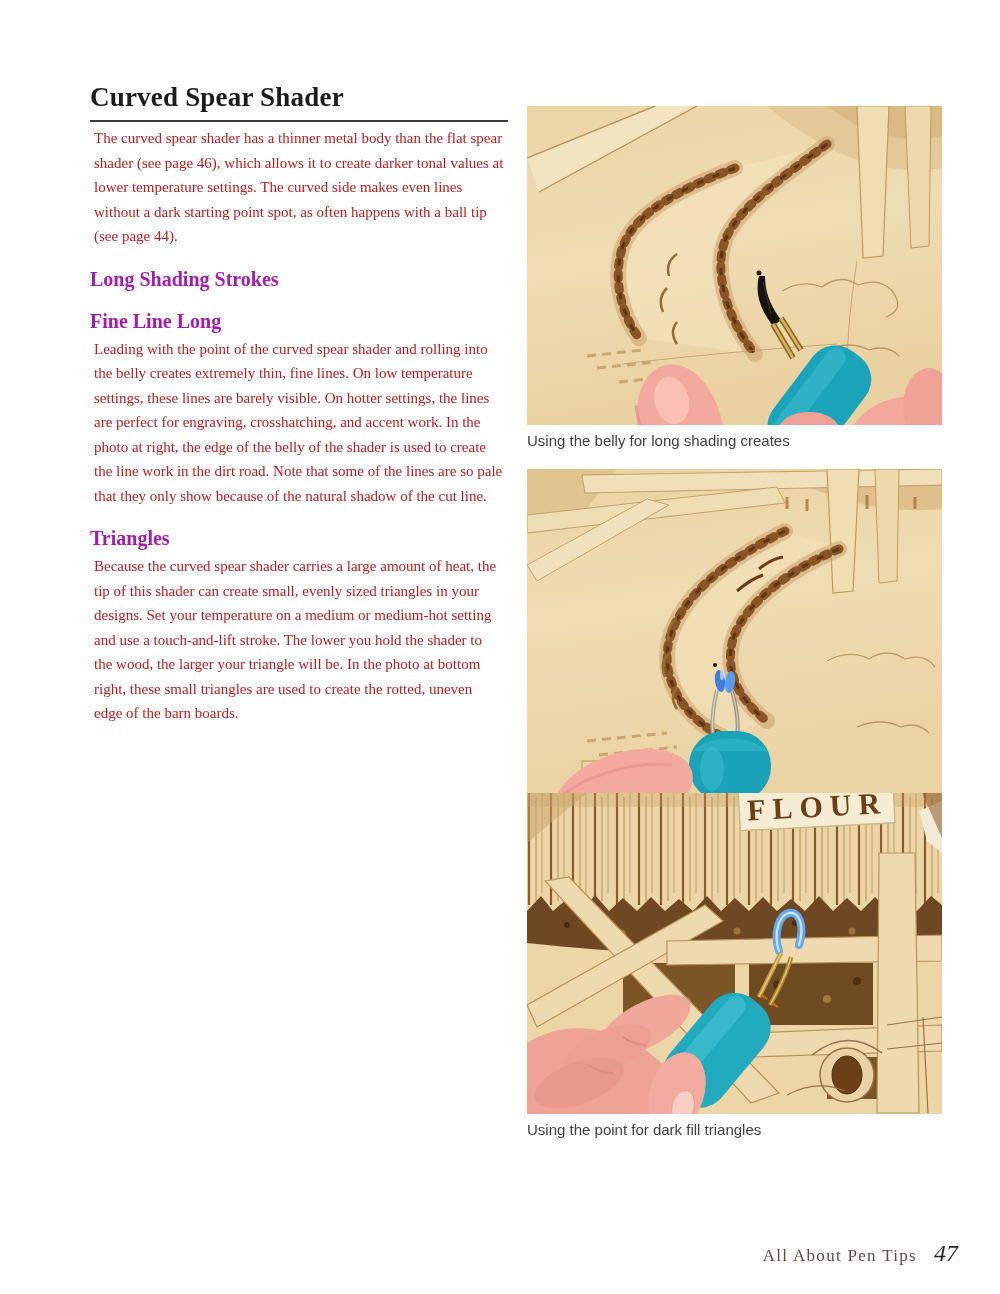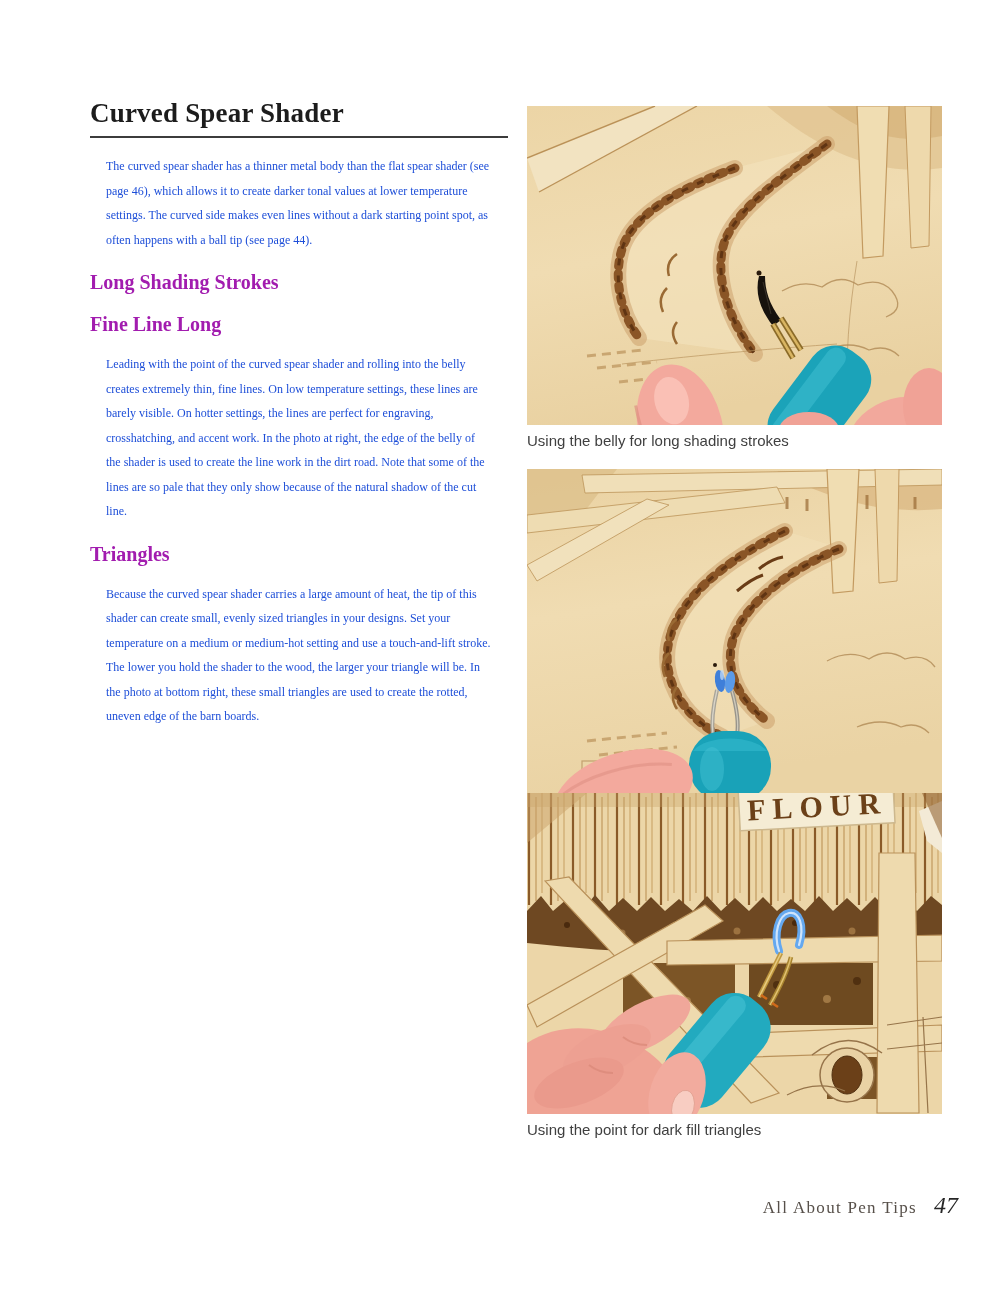--- a/index.html
+++ b/index.html
@@ -1,29 +1,29 @@
 <!DOCTYPE html>
 <html><head>
 <meta charset="utf-8">
 <style>
   html,body{margin:0;padding:0;background:#ffffff;}
   .page{position:relative;width:1000px;height:1294px;background:#ffffff;overflow:hidden;
         font-family:"Liberation Serif", serif;color:#1e1e1e;}
-  .text-col{position:absolute;left:90px;top:98px;width:418px;}
+  .text-col{position:absolute;left:90px;top:82px;width:418px;}
   .page-title{font-size:27px;font-weight:bold;margin:0;color:#1c1c1c;letter-spacing:.2px;
               padding-bottom:7px;border-bottom:2px solid #3c3c3c;}
   .intro{margin-top:20px;}
-  .body-par{font-size:12px;line-height:24.5px;margin:16px;color:#1d4ed8;}
+  .body-par{font-size:15px;line-height:24.5px;margin:4px;color:#b91c1c;}
   .sec-head{font-size:20px;font-weight:bold;margin:19px 0 3px 0;color:#a21caf;}
   .fig-col{position:absolute;left:527px;top:106px;width:415px;}
   figure{margin:0;padding:0;}
   .photo{width:415px;overflow:hidden;line-height:0;}
   figcaption{font-family:"Liberation Sans", sans-serif;font-size:15px;color:#3f3f3f;
              line-height:20px;margin:6px 0 18px 0;}
-  .page-footer{position:absolute;top:1192px;right:42px;display:flex;align-items:baseline;gap:17px;}
+  .page-footer{position:absolute;top:1240px;right:42px;display:flex;align-items:baseline;gap:17px;}
   .running-head{font-size:17px;letter-spacing:1.3px;color:#57504a;}
   .page-number{font-size:24px;color:#262626;font-style:italic;}
 </style>
 </head>
 <body>
 
 <div class="page">
 
   <main class="text-col">
     <h1 class="page-title">Curved Spear Shader</h1>
@@ -100,21 +100,21 @@
               <path d="M110,290 C108,318 112,340 122,358" stroke="#de9082" stroke-width="3" fill="none" opacity="0.7"></path>
             </g>
             <ellipse cx="282" cy="324" rx="30" ry="18" fill="#f0a296"></ellipse>
             <g transform="rotate(-22 365 318)">
                 <ellipse cx="365" cy="320" rx="44" ry="26" fill="#f2a89c"></ellipse>
               </g>
             <ellipse cx="402" cy="300" rx="26" ry="38" fill="#f0a296"></ellipse>
           </g>
         </svg>
       </div>
-      <figcaption>Using the belly for long shading strokes</figcaption>
+      <figcaption>Using the belly for long shading creates</figcaption>
     </figure>
 
     <figure>
       <div class="photo">
         <svg viewBox="0 0 415 324" width="415" height="324">
           <defs>
             <linearGradient id="p2bg" x1="0" y1="0" x2="0.2" y2="1">
               <stop offset="0" stop-color="#ead2a2"></stop>
                 <stop offset="0.45" stop-color="#f0dcb2"></stop>
                 <stop offset="1" stop-color="#ead3a4"></stop>

